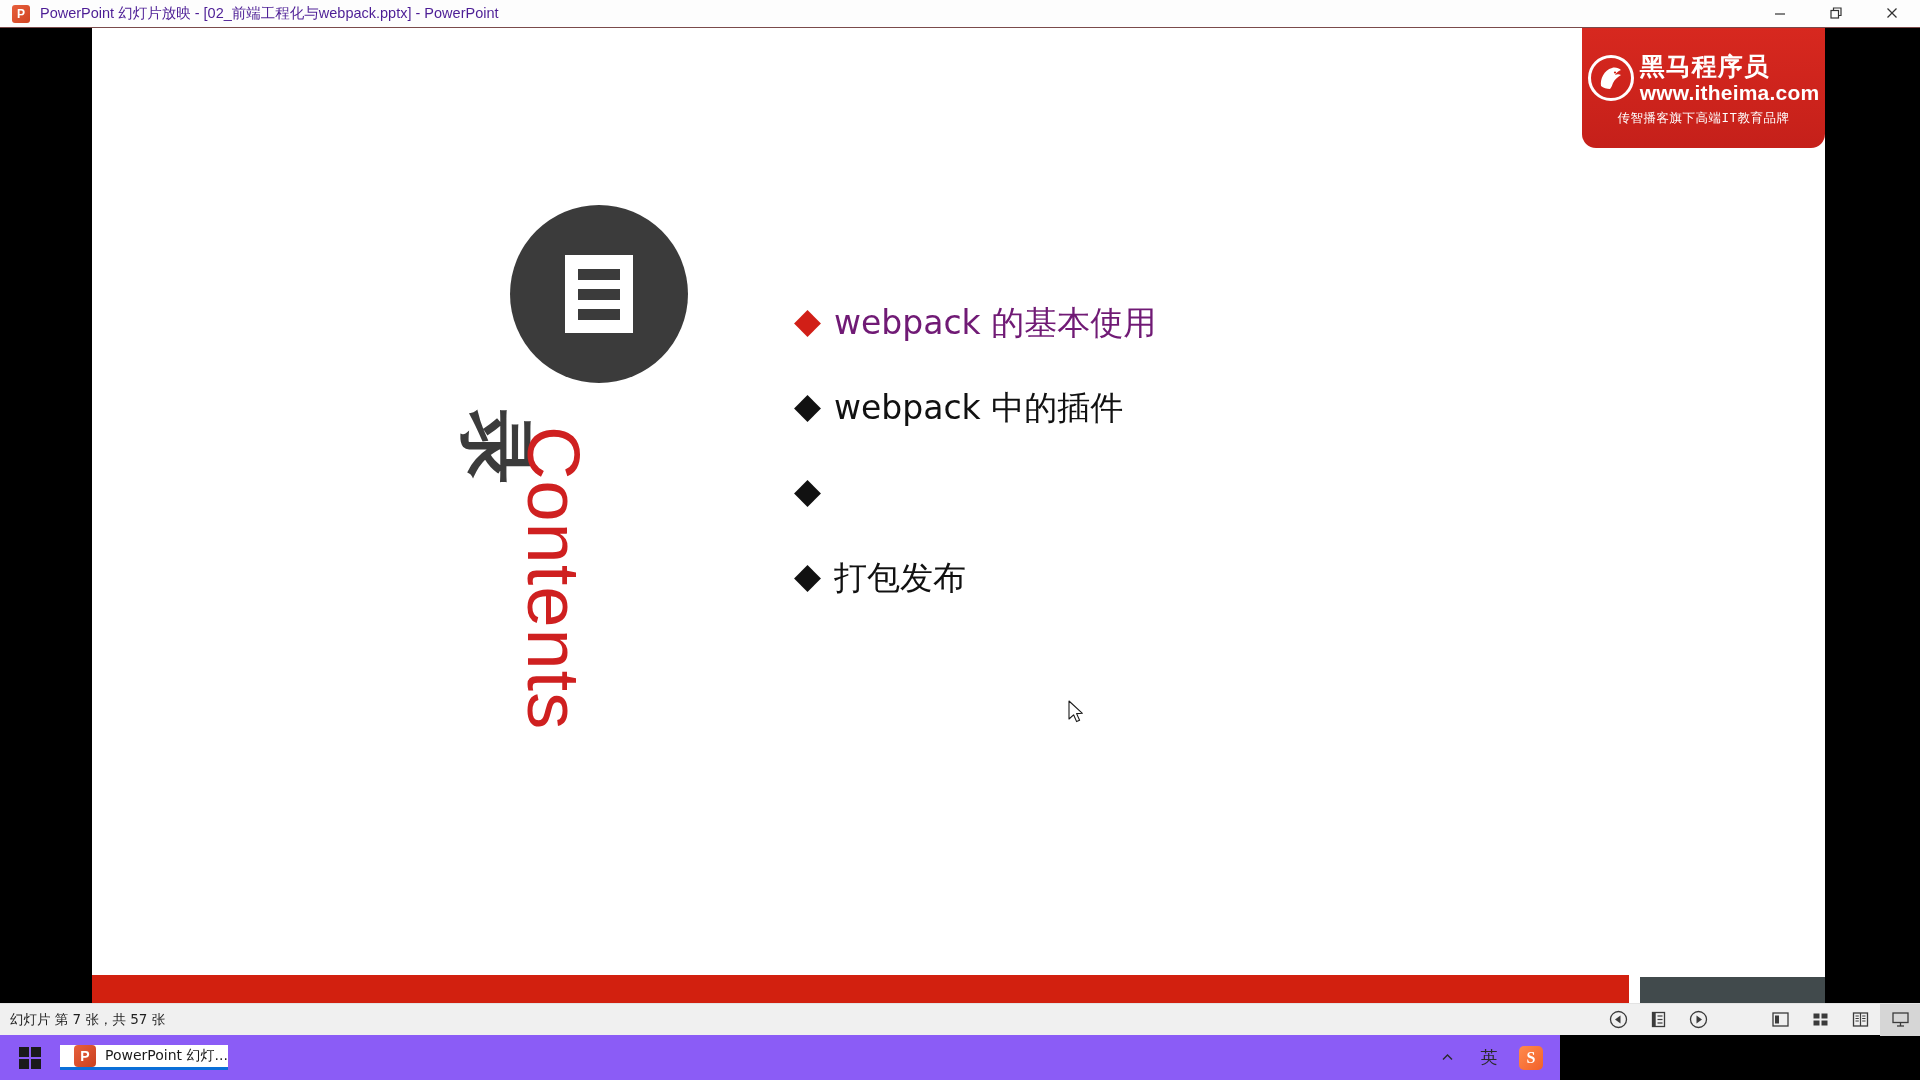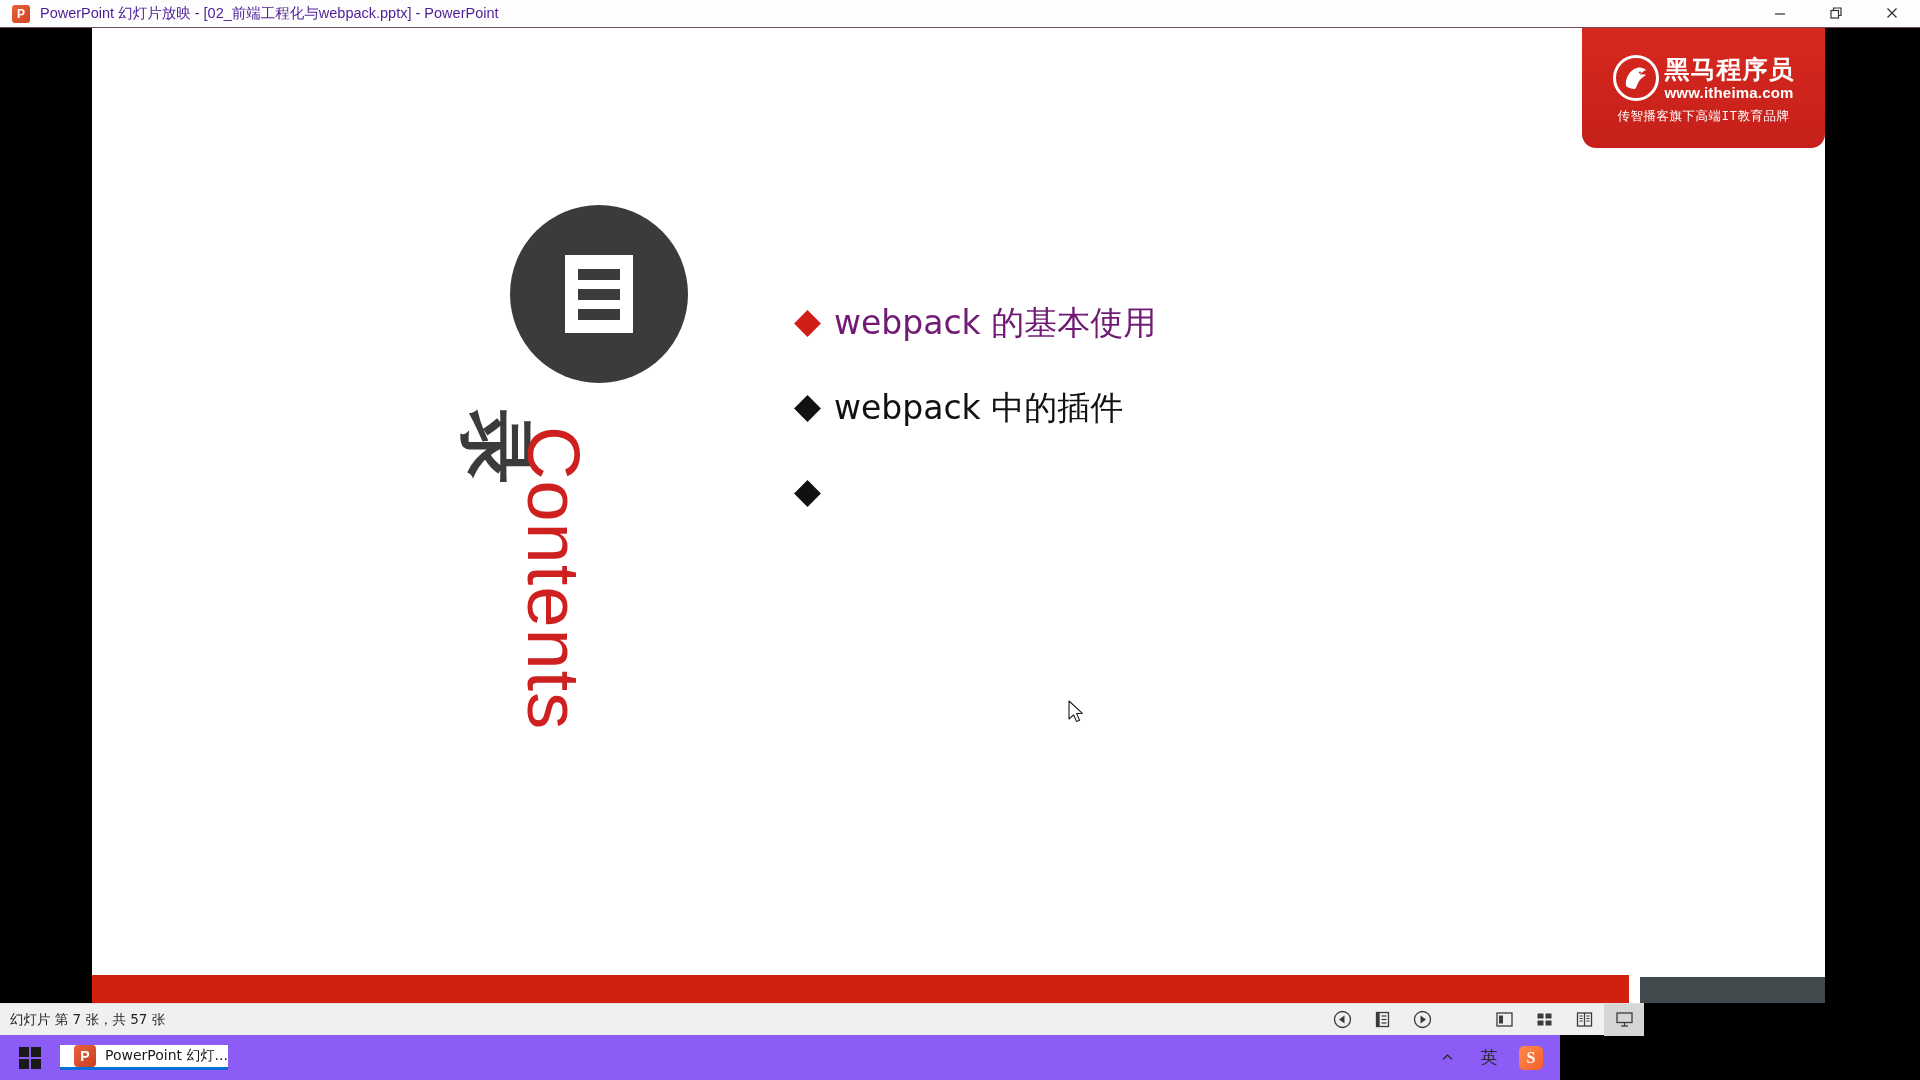--- a/index.html
+++ b/index.html
@@ -68,21 +68,21 @@
     display: flex; align-items: center; justify-content: center;
     overflow: hidden;
   }
   .logo-mark svg { display:block; }
   .logo-words { display: flex; flex-direction: column; line-height: 1; }
   .logo-cn {
     color: #ffffff; font-size: 25px; font-weight: bold; letter-spacing: 1px;
     font-family: "DejaVu Sans", sans-serif;
   }
   .logo-url {
-    color: #ffffff; font-size: 15px; font-weight: bold; margin-top: 3px;
+    color: #ffffff; font-size: 21px; font-weight: bold; margin-top: 3px;
     letter-spacing: 0.2px; font-family: "Liberation Sans", sans-serif;
   }
   .logo-sub {
     color: #ffffff; font-size: 12.5px; margin-top: 7px; letter-spacing: 0.5px;
     font-family: Liberation Mono, monospace;
   }
 
   
   .emblem-circle {
     position: absolute; left: 418px; top: 177px;
@@ -136,21 +136,21 @@
   .accent-dark {
     position: absolute; left: 1548px; bottom: 0px; width: 185px; height: 26px;
     background: #414a4c;
   }
 
   
   .cursor { position: absolute; left: 1068px; top: 672px; width: 20px; height: 26px; }
 
   
   .statusbar {
-    position: absolute; left: 0; top: 1003px; width: 1644px; height: 32px;
+    position: absolute; left: 0; top: 1003px; width: 1920px; height: 32px;
     background: #f0f0f0; border-top: 1px solid #e3e3e3;
     display: flex; align-items: center;
   }
   .sb-text {
     margin-left: 10px; font-size: 13.5px; color: #1f1f1f;
     font-family: "DejaVu Sans", sans-serif; white-space: nowrap;
   }
   .sb-right { margin-left: auto; display: flex; align-items: center; height: 32px; }
   .sb-btn {
     width: 40px; height: 32px; display: flex; align-items: center;
@@ -270,20 +270,24 @@
           <div class="toc-dia"></div>
           <div class="toc-txt">webpack 的基本使用</div>
         </div>
         <div class="toc-item">
           <div class="toc-dia"></div>
           <div class="toc-txt">webpack 中的插件</div>
         </div>
         <div class="toc-item">
           <div class="toc-dia"></div>
         </div>
+        <div class="toc-item">
+          <div class="toc-dia"></div>
+          <div class="toc-txt">打包发布</div>
+        </div>
       </div>
 
       <div class="accent-red"></div>
       <div class="accent-dark"></div>
     </div>
 
     <div class="cursor">
       <svg width="20" height="26" viewBox="0 0 20 26">
         <polygon points="1,1 1,19 5.6,14.8 8.6,21.6 11.6,20.3 8.6,13.6 14.4,13.3" fill="#ffffff" stroke="#1a1a1a" stroke-width="1.1" stroke-linejoin="round"></polygon>
       </svg>

